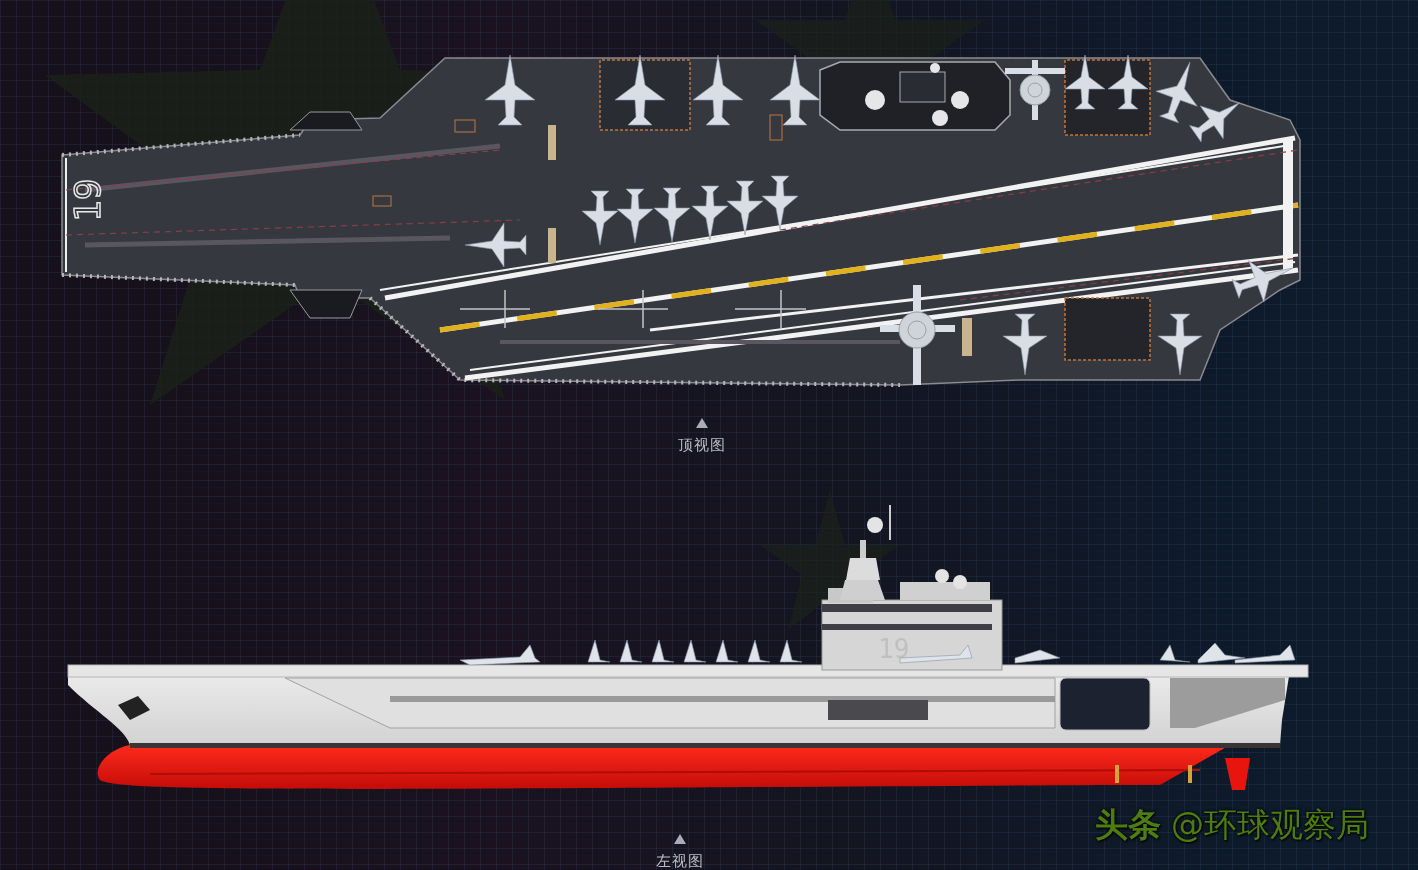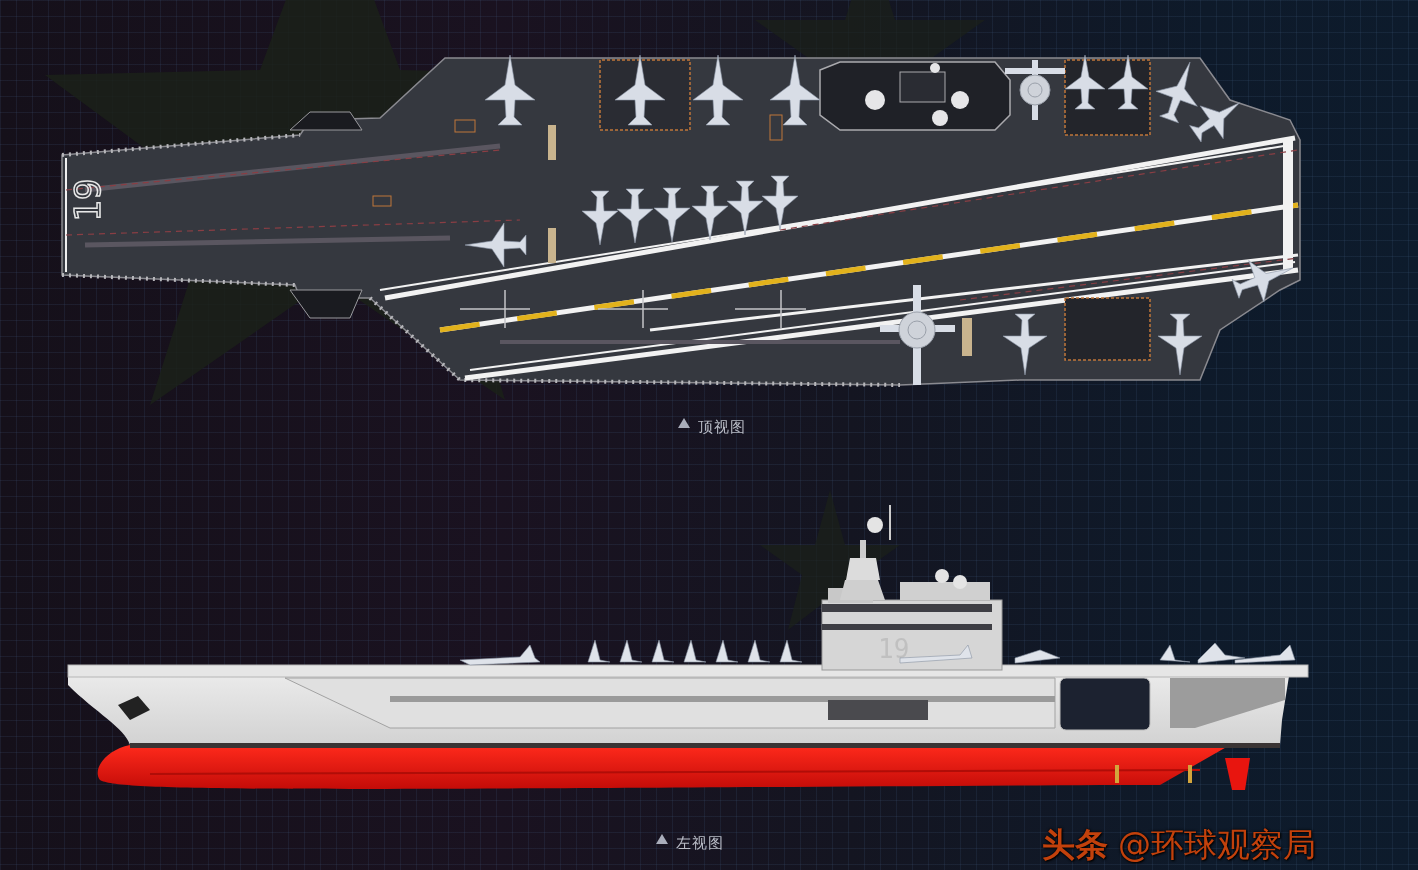--- a/index.html
+++ b/index.html
@@ -17,32 +17,31 @@
     position: absolute; inset: 0;
     background-image:
       linear-gradient(rgba(70,100,140,0.16) 1px, transparent 1px),
       linear-gradient(90deg, rgba(70,100,140,0.16) 1px, transparent 1px);
     background-size: 16px 16px;
   }
   .stars { position: absolute; inset: 0; }
   .view { position: absolute; }
   .caption {
     position: absolute; color: #b9bcc6; font-size: 15px; letter-spacing: 1px;
-    display: flex; align-items: flex-start; gap: 8px;
+    display: flex; align-items: center; gap: 8px; flex-direction: column;
   }
   .caption .tri {
     width: 0; height: 0; border-left: 6px solid transparent; border-right: 6px solid transparent;
     border-bottom: 10px solid #a9adba; display: inline-block;
   }
   .watermark {
-    position: absolute; left: 1042px; top: 803px;
-    color: #c2410c; font-size: 33px; font-weight: bold;
+    position: absolute; left: 1095px; top: 803px;
+    color: #4d7c0f; font-size: 33px; font-weight: bold;
     text-shadow: 1px 1px 2px #000, 0 0 3px #000;
     white-space: nowrap;
-    margin-top: 20px;
   }
   .watermark .handle { font-weight: normal; margin-left: 10px; }
 </style>
 </head>
 <body>
 
 <div class="bg"></div>
 <div class="grid"></div>
 
 <svg class="stars" width="1418" height="870">

